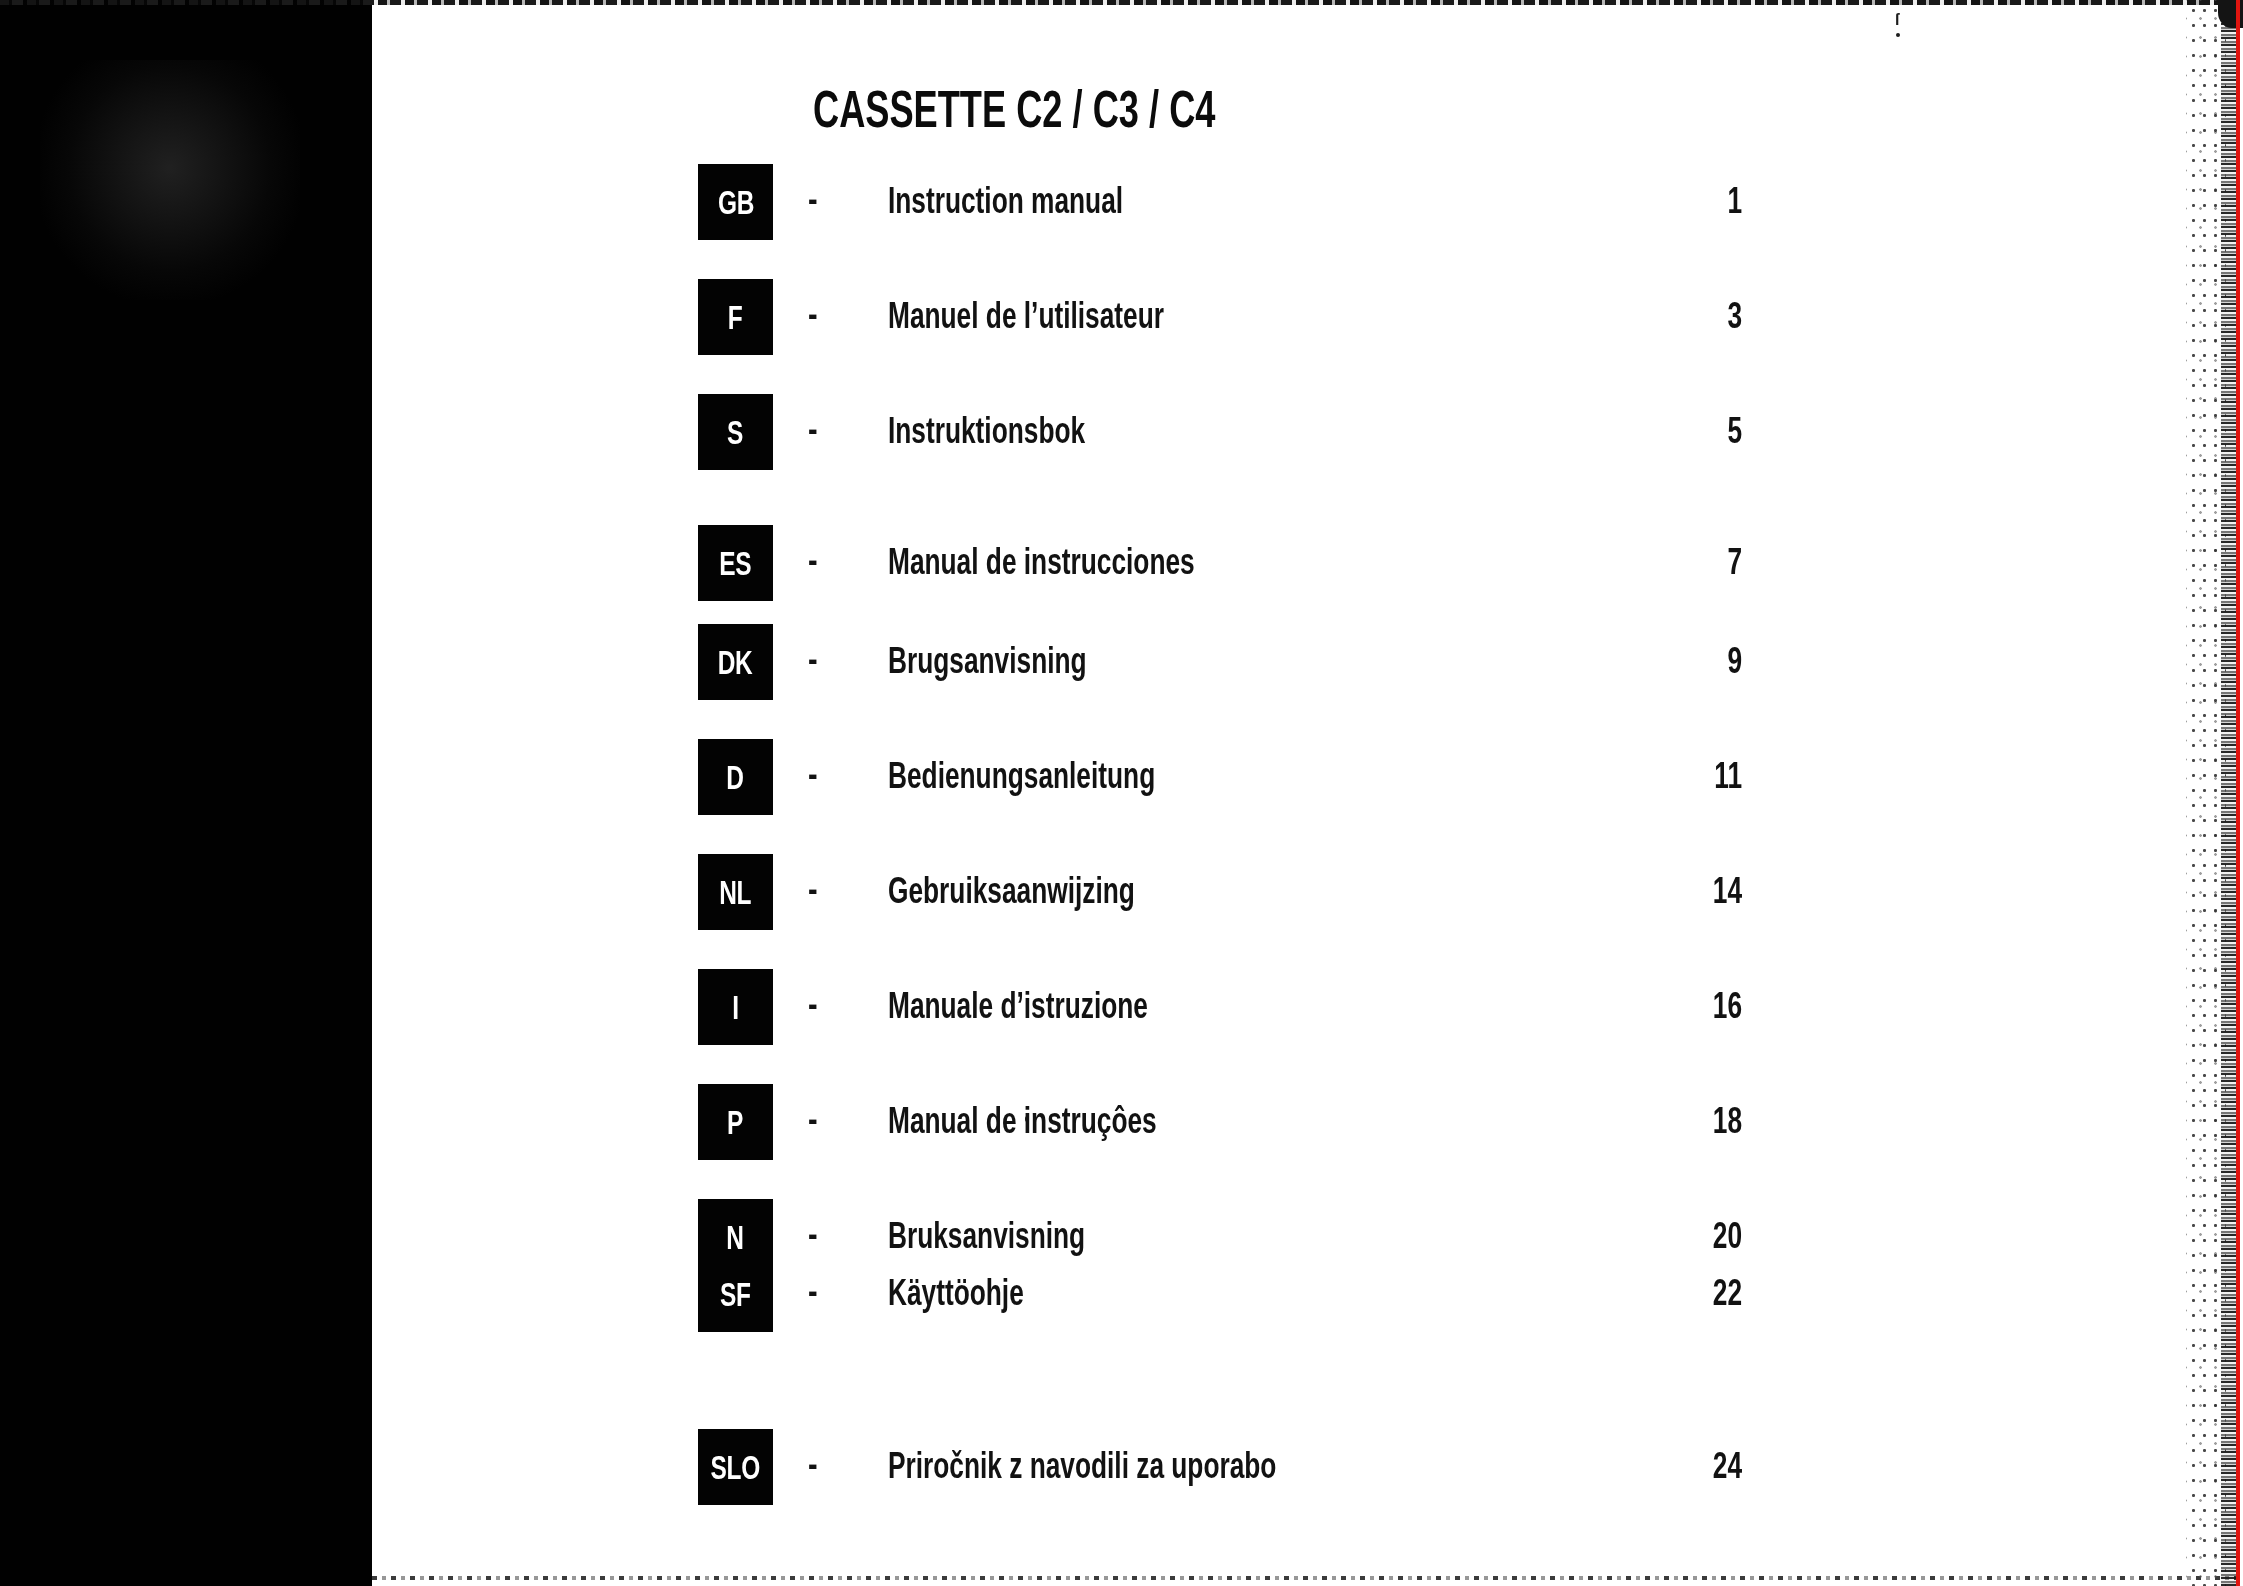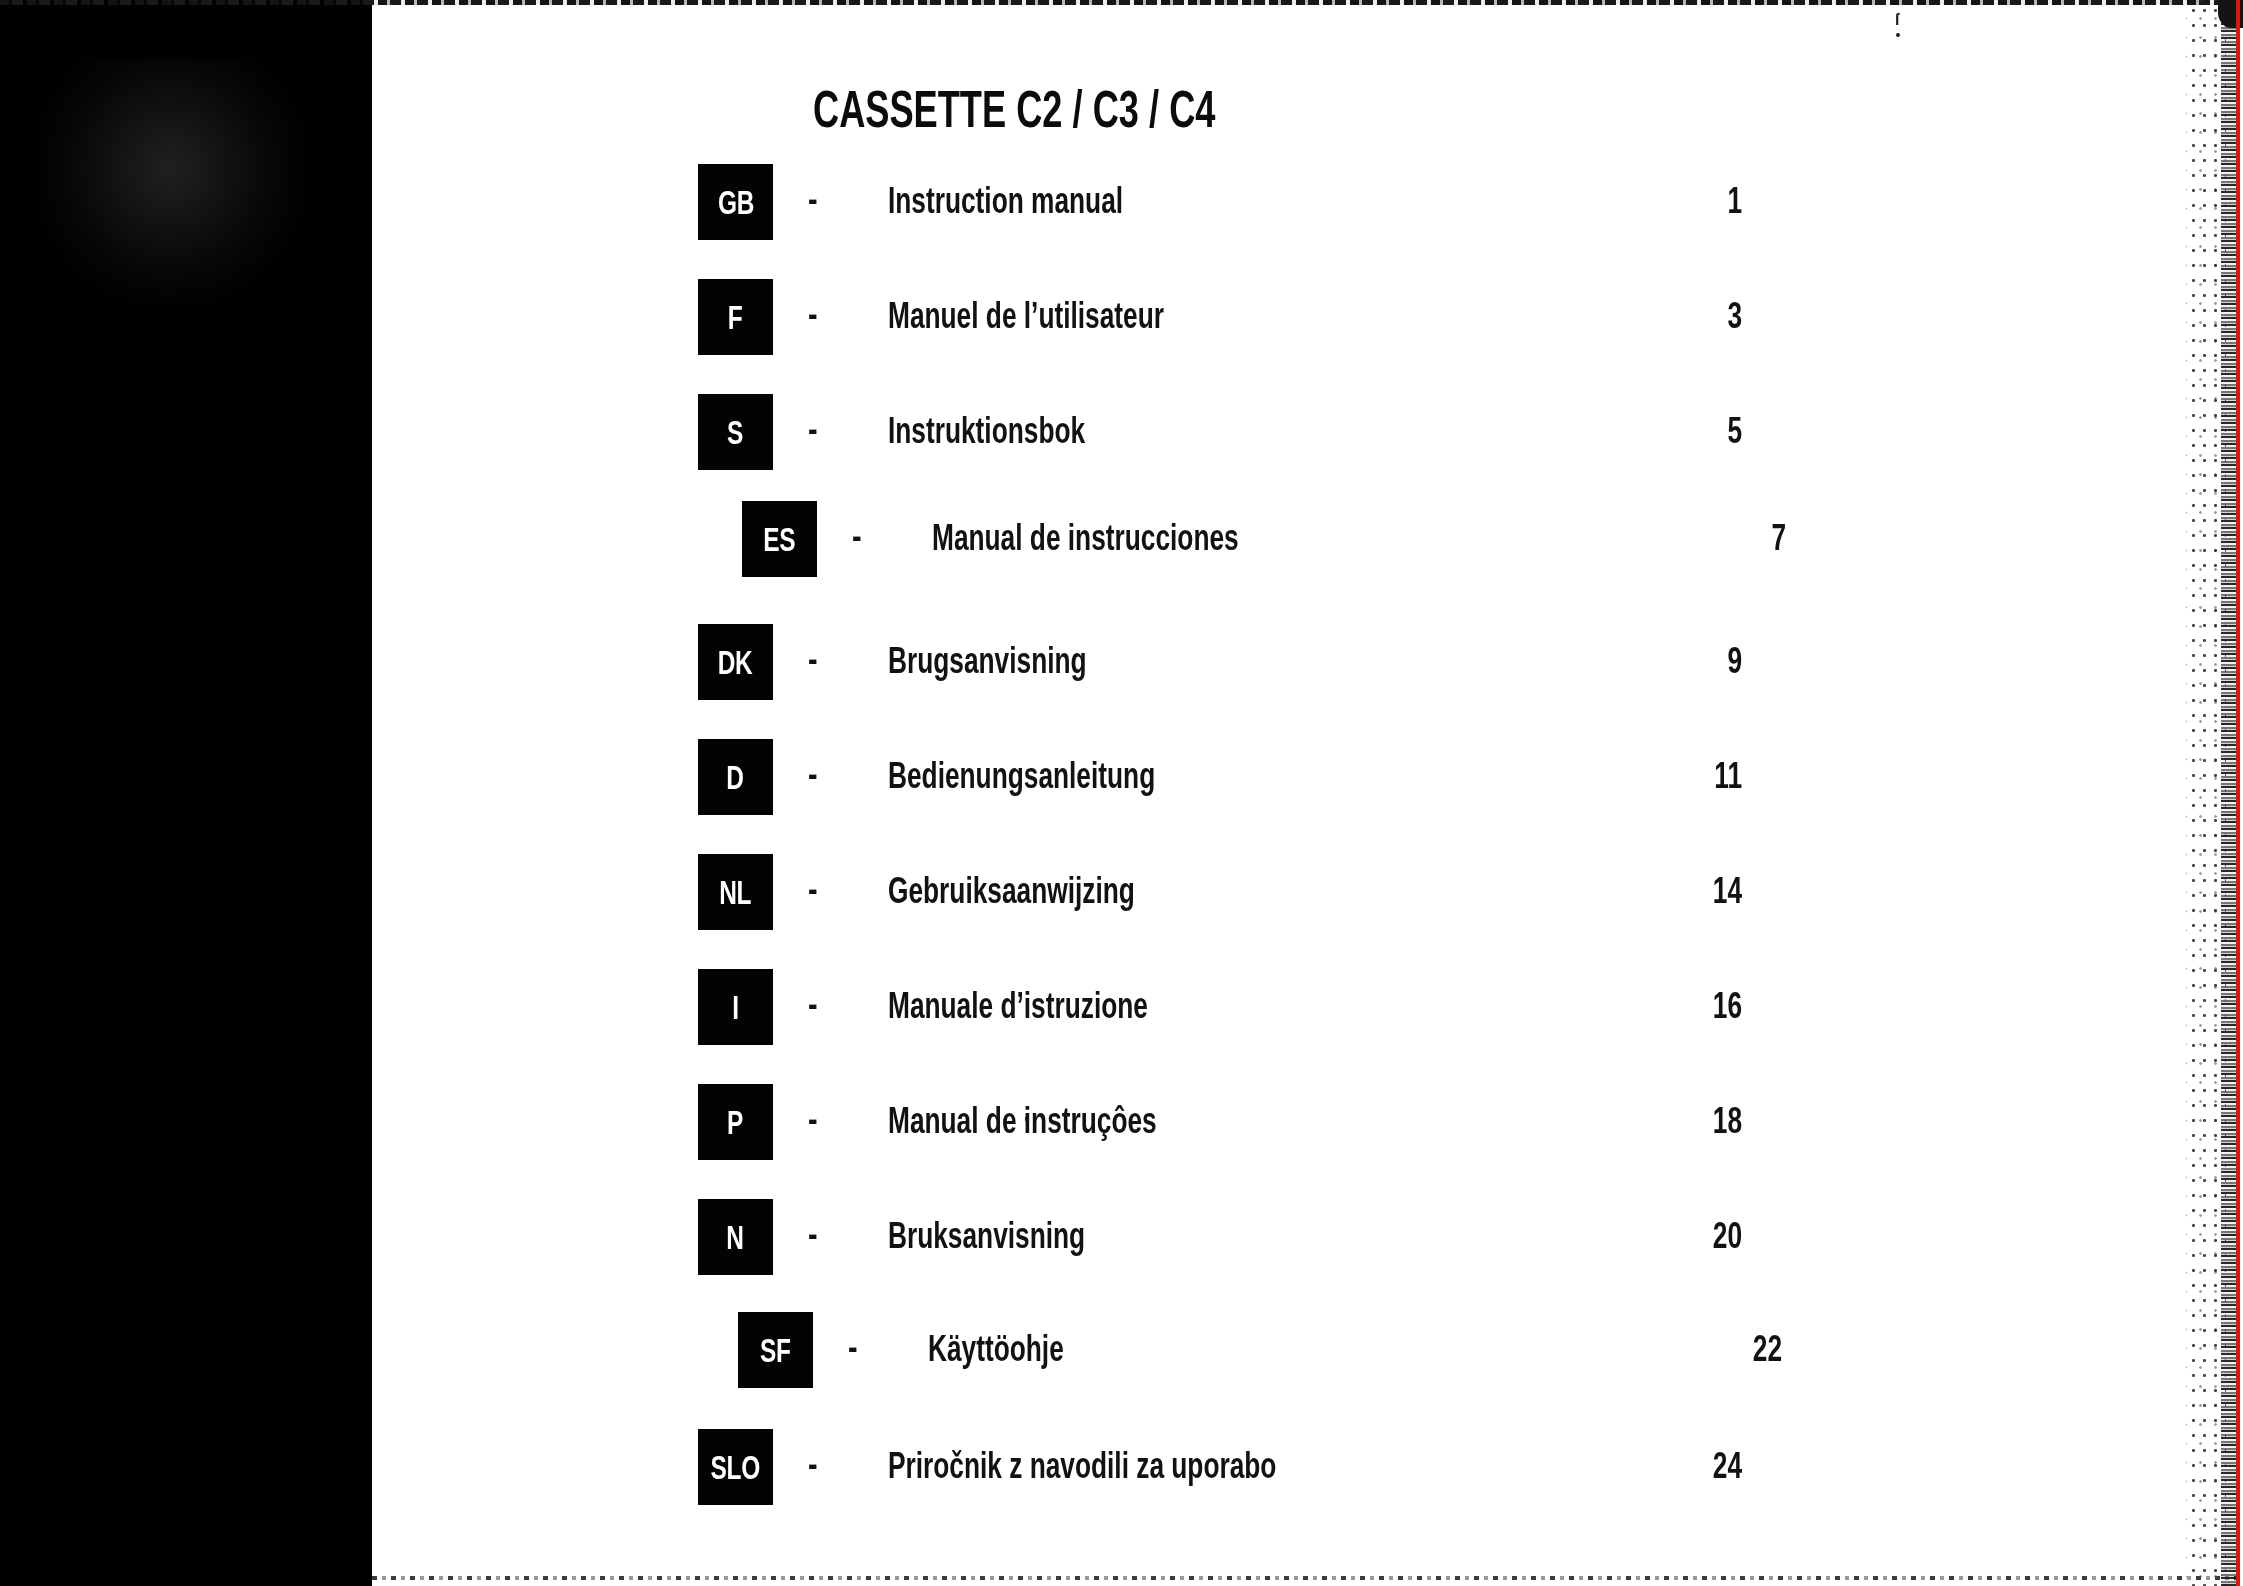--- a/index.html
+++ b/index.html
@@ -147,21 +147,21 @@
 
   <div class="toc-row" style="top: 394px;">
     <div class="lang-box">
       <span>S</span>
     </div>
     <div class="toc-dash">-</div>
     <div class="toc-label">Instruktionsbok</div>
     <div class="toc-page">5</div>
   </div>
 
-  <div class="toc-row" style="top: 501px; margin-left: 44px;">
+  <div class="toc-row" style="top: 525px;">
     <div class="lang-box">
       <span>ES</span>
     </div>
     <div class="toc-dash">-</div>
     <div class="toc-label">Manual de instrucciones</div>
     <div class="toc-page">7</div>
   </div>
 
   <div class="toc-row" style="top: 624px; text-align: right;">
     <div class="lang-box">
@@ -210,21 +210,21 @@
 
   <div class="toc-row" style="top: 1199px;">
     <div class="lang-box">
       <span>N</span>
     </div>
     <div class="toc-dash">-</div>
     <div class="toc-label">Bruksanvisning</div>
     <div class="toc-page">20</div>
   </div>
 
-  <div class="toc-row" style="top: 1312px; margin-left: 40px;">
+  <div class="toc-row" style="top: 1256px;">
     <div class="lang-box">
       <span>SF</span>
     </div>
     <div class="toc-dash">-</div>
     <div class="toc-label">Käyttöohje</div>
     <div class="toc-page">22</div>
   </div>
 
   <div class="toc-row" style="top: 1429px;">
     <div class="lang-box">

